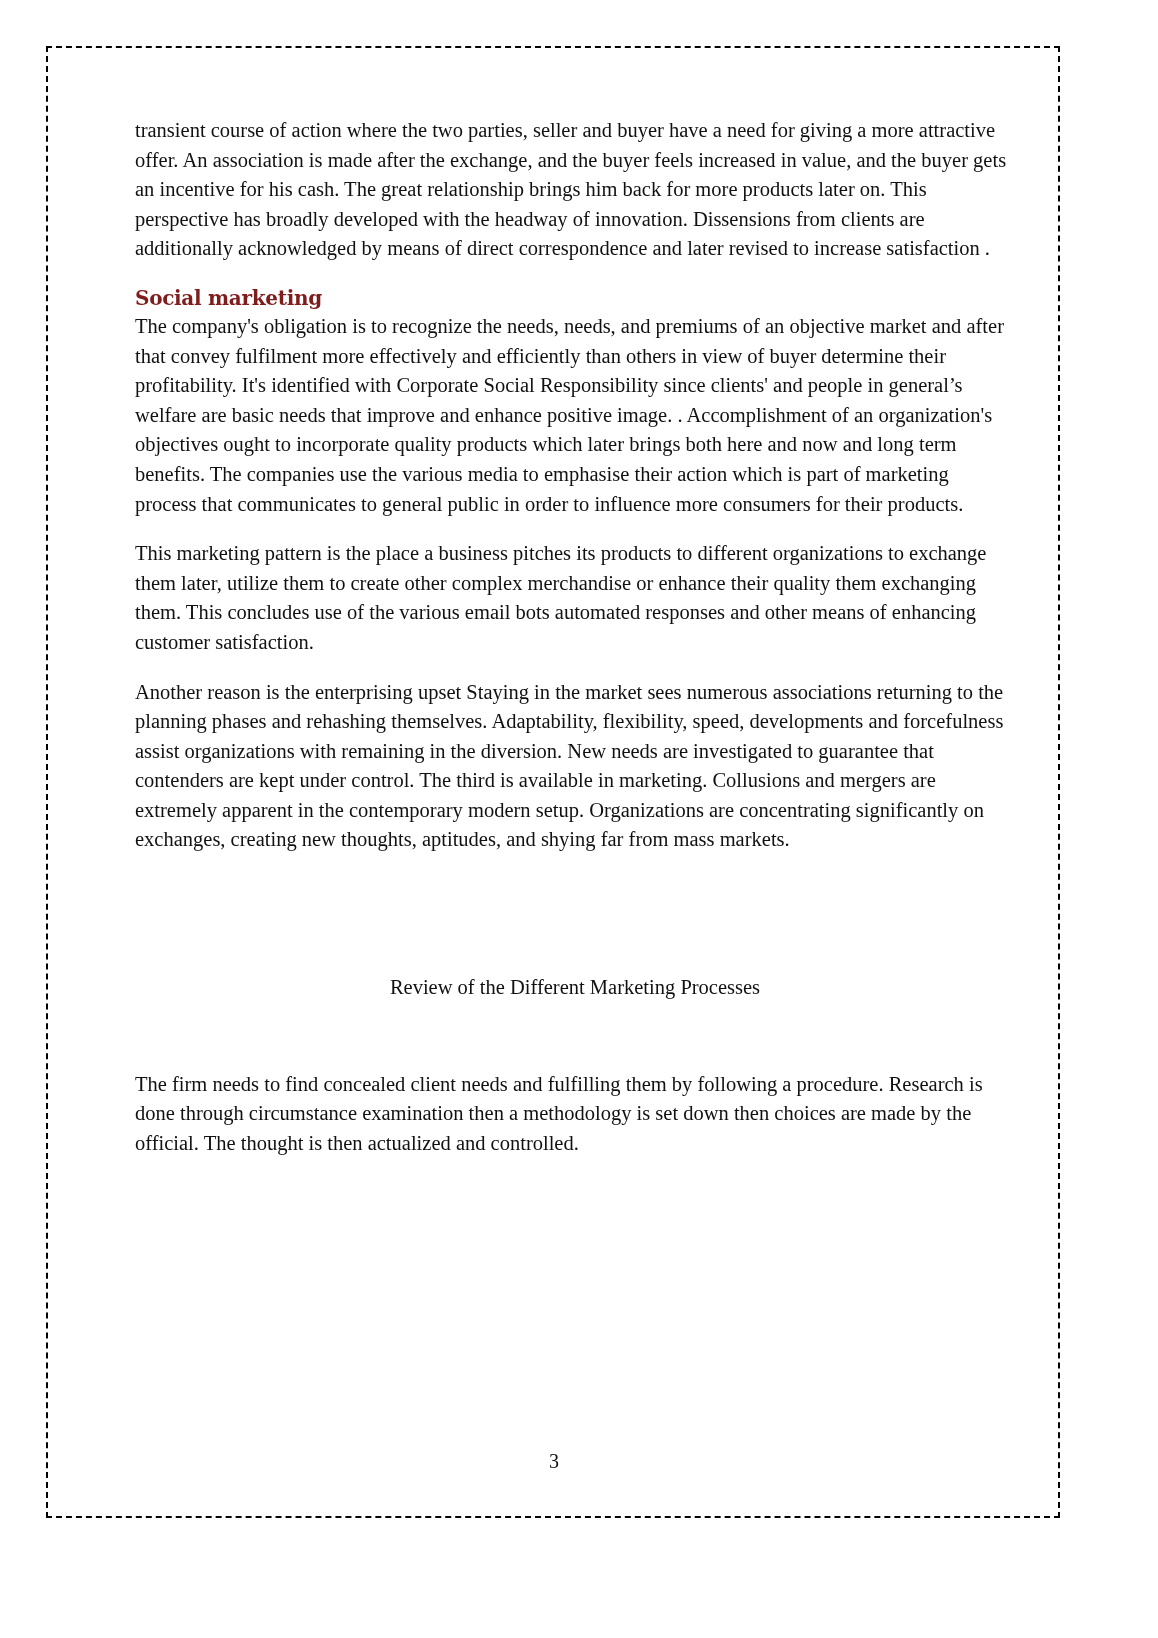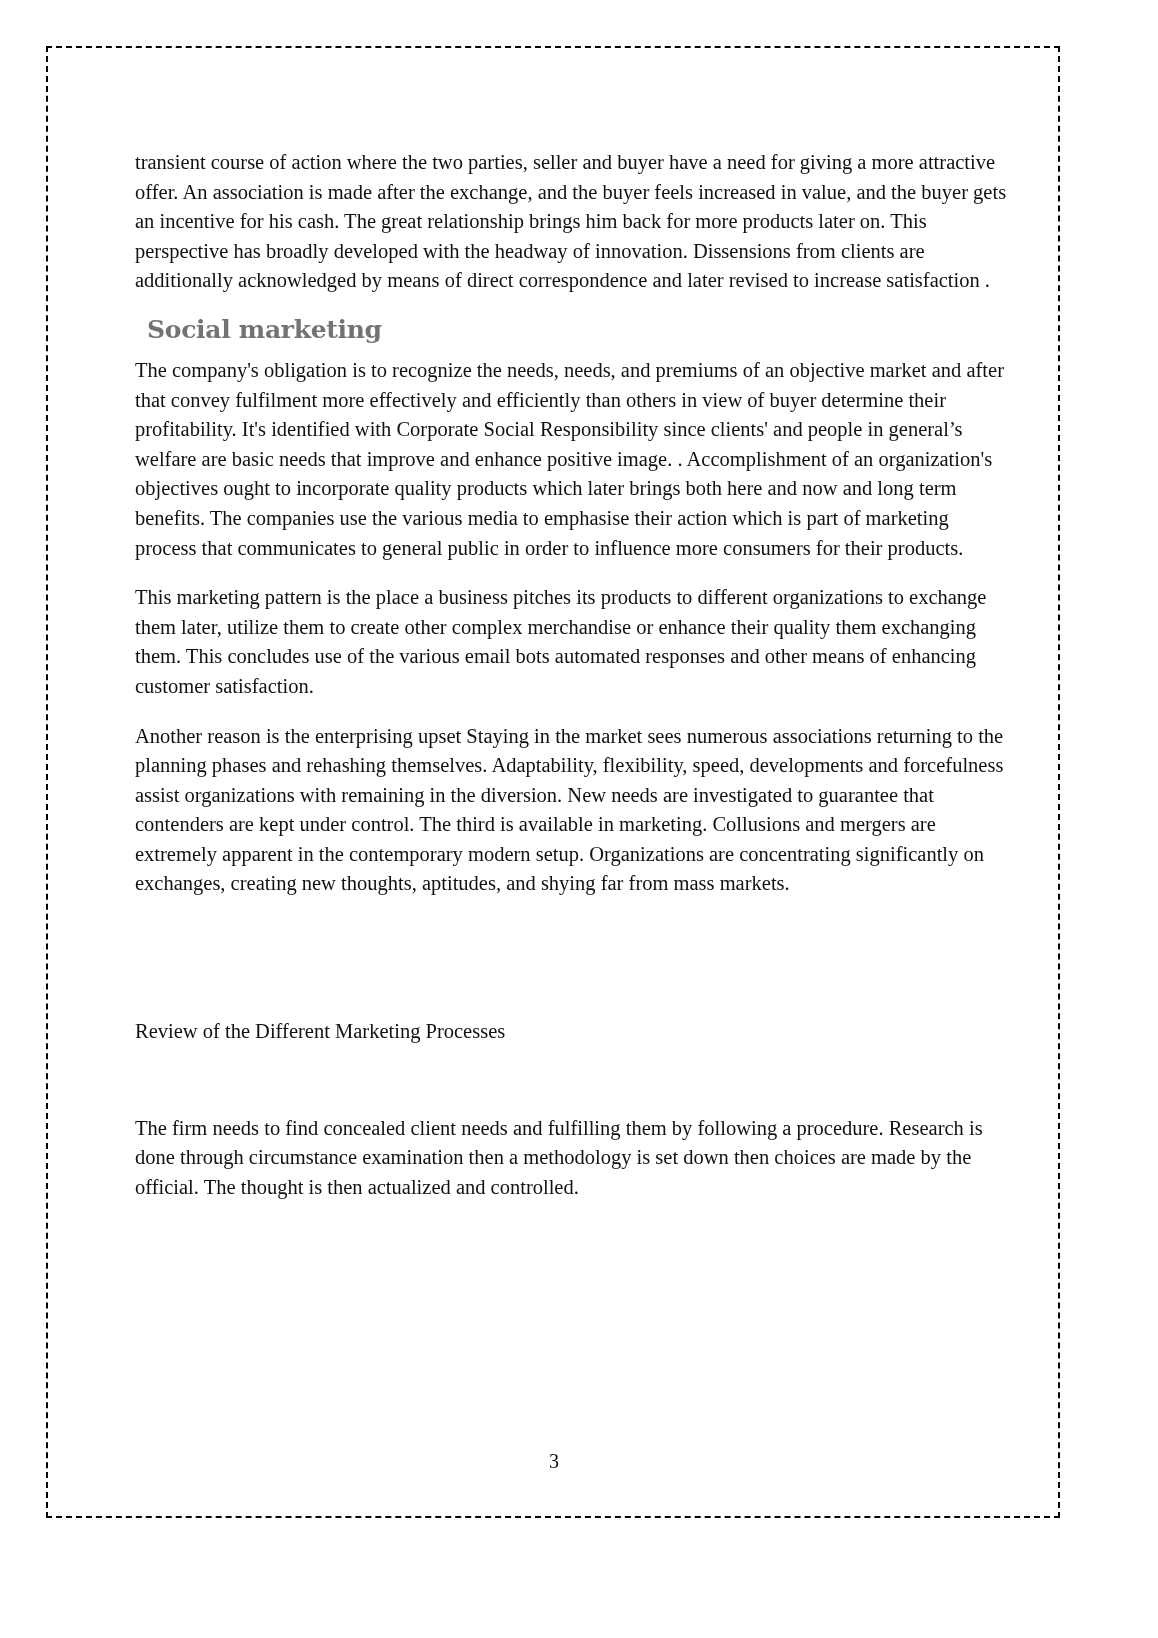--- a/index.html
+++ b/index.html
@@ -18,45 +18,46 @@
       left: 46px;
       top: 46px;
       width: 1014px;
       height: 1472px;
       border: 2px dashed #000000;
       box-sizing: border-box;
     }
     .content {
       position: absolute;
       left: 135px;
-      top: 148px;
+      top: 116px;
       width: 880px;
       font-family: "Liberation Serif", "DejaVu Serif", serif;
       font-size: 20.5px;
       line-height: 29.6px;
       color: #111111;
     }
     .content p {
       margin: 0;
     }
     .heading {
       font-family: "DejaVu Serif", "Liberation Serif", serif;
       font-weight: bold;
-      font-size: 25px;
-      color: #737373;
-      margin: 12px;
+      font-size: 20px;
+      color: #7f1d1d;
+      margin: 0;
       line-height: 28px;
       letter-spacing: -0.3px;
     }
     .p-intro { margin-bottom: 20px !important; }
     .h-social { margin-top: 0; }
     .p-social { margin-bottom: 20px !important; }
     .p-future { margin-bottom: 20px !important; }
     .review-title {
       margin-top: 118px !important;
+      text-align: center;
     }
     .p-review {
       margin-top: 67px !important;
     }
     .page-number {
       position: absolute;
       left: 0;
       width: 1108px;
       top: 1450px;
       text-align: center;

